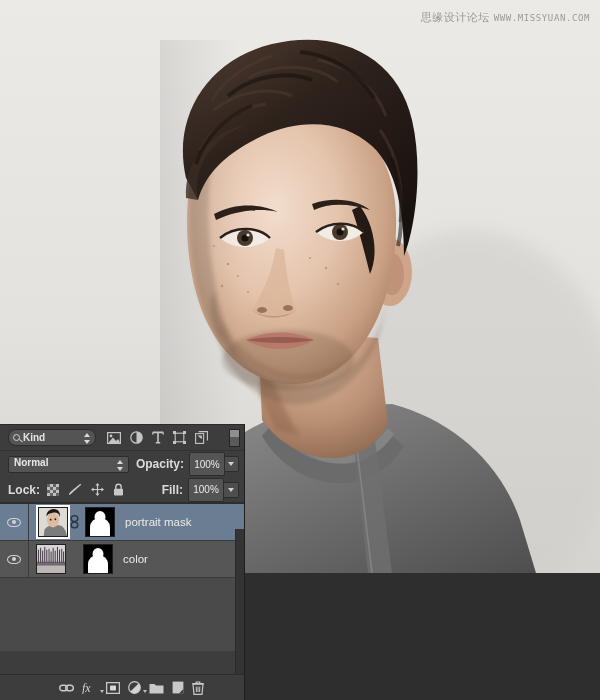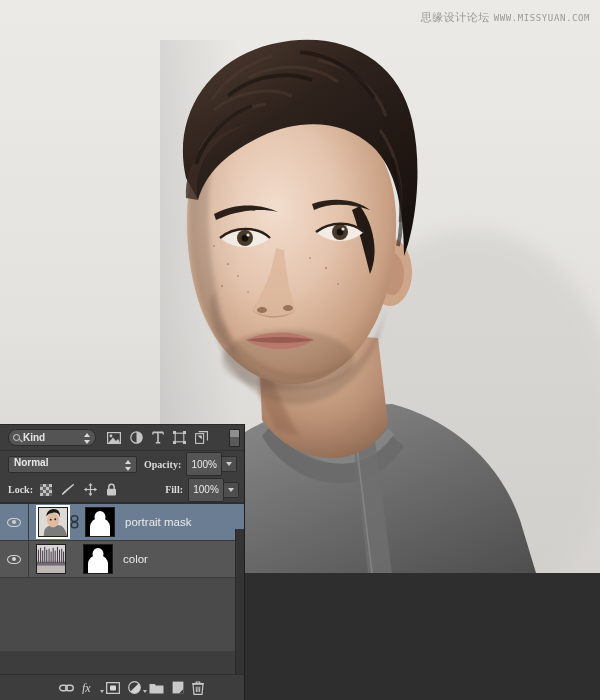--- a/index.html
+++ b/index.html
@@ -207,21 +207,21 @@
     border: 1px solid #2c2c2c;
     border-radius: 2px;
     display: flex;
     padding: 0 5px;
     position: relative;
     cursor: pointer;
     font-size: 10px;
     color: #e8e8e8;
     font-weight: bold;
   }
-  .lbl { font-size: 10px; color: #dcdcdc; font-weight: bold; margin-left: 7px; font-family: Liberation Serif, serif; }
+  .lbl { font-size: 12px; color: #dcdcdc; font-weight: bold; margin-left: 7px; }
   .num-field {
     height: 24px;
     min-width: 36px;
     background: #545454;
     border: 1px solid #2c2c2c;
     border-radius: 2px;
     display: flex;
     align-items: center;
     justify-content: center;
     font-size: 10px;

